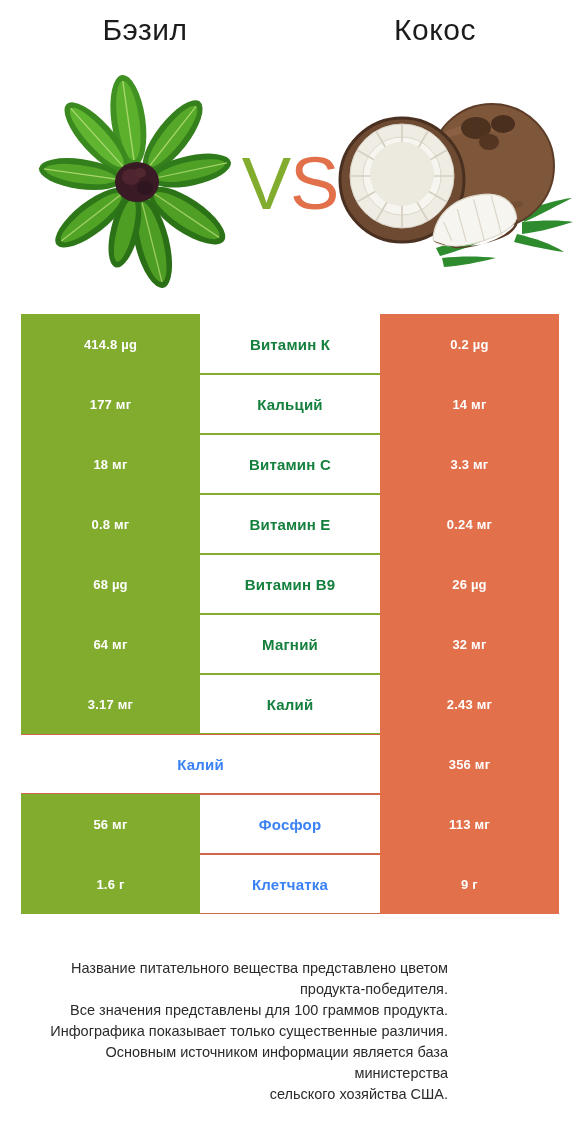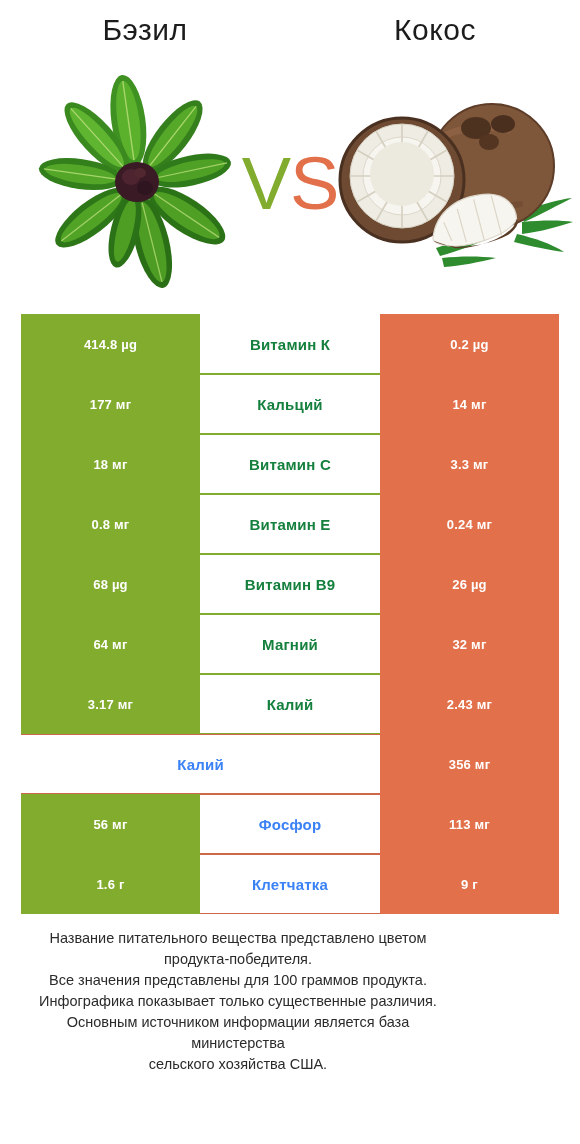--- a/index.html
+++ b/index.html
@@ -127,24 +127,24 @@
   .row.win-left  .cell-mid { border-color: #82AC2E; color: #15803d; }
   .row.win-right .cell-mid { border-color: #CF6848; color: #3b82f6; }
 
   
   .row:first-child .cell-mid { border-top-color: transparent; }
 
   
   .footer {
     position: absolute;
     left: 0;
-    top: 928px;
+    top: 958px;
     width: 476px;
     padding: 0 28px;
-    text-align: center;
+    text-align: right;
     font-size: 14.5px;
     line-height: 21px;
     color: #2b2b2b;
     font-family: "Liberation Sans", sans-serif;
   }
   .footer p { margin: 0; }
 </style>
 </head>
 <body>
 

